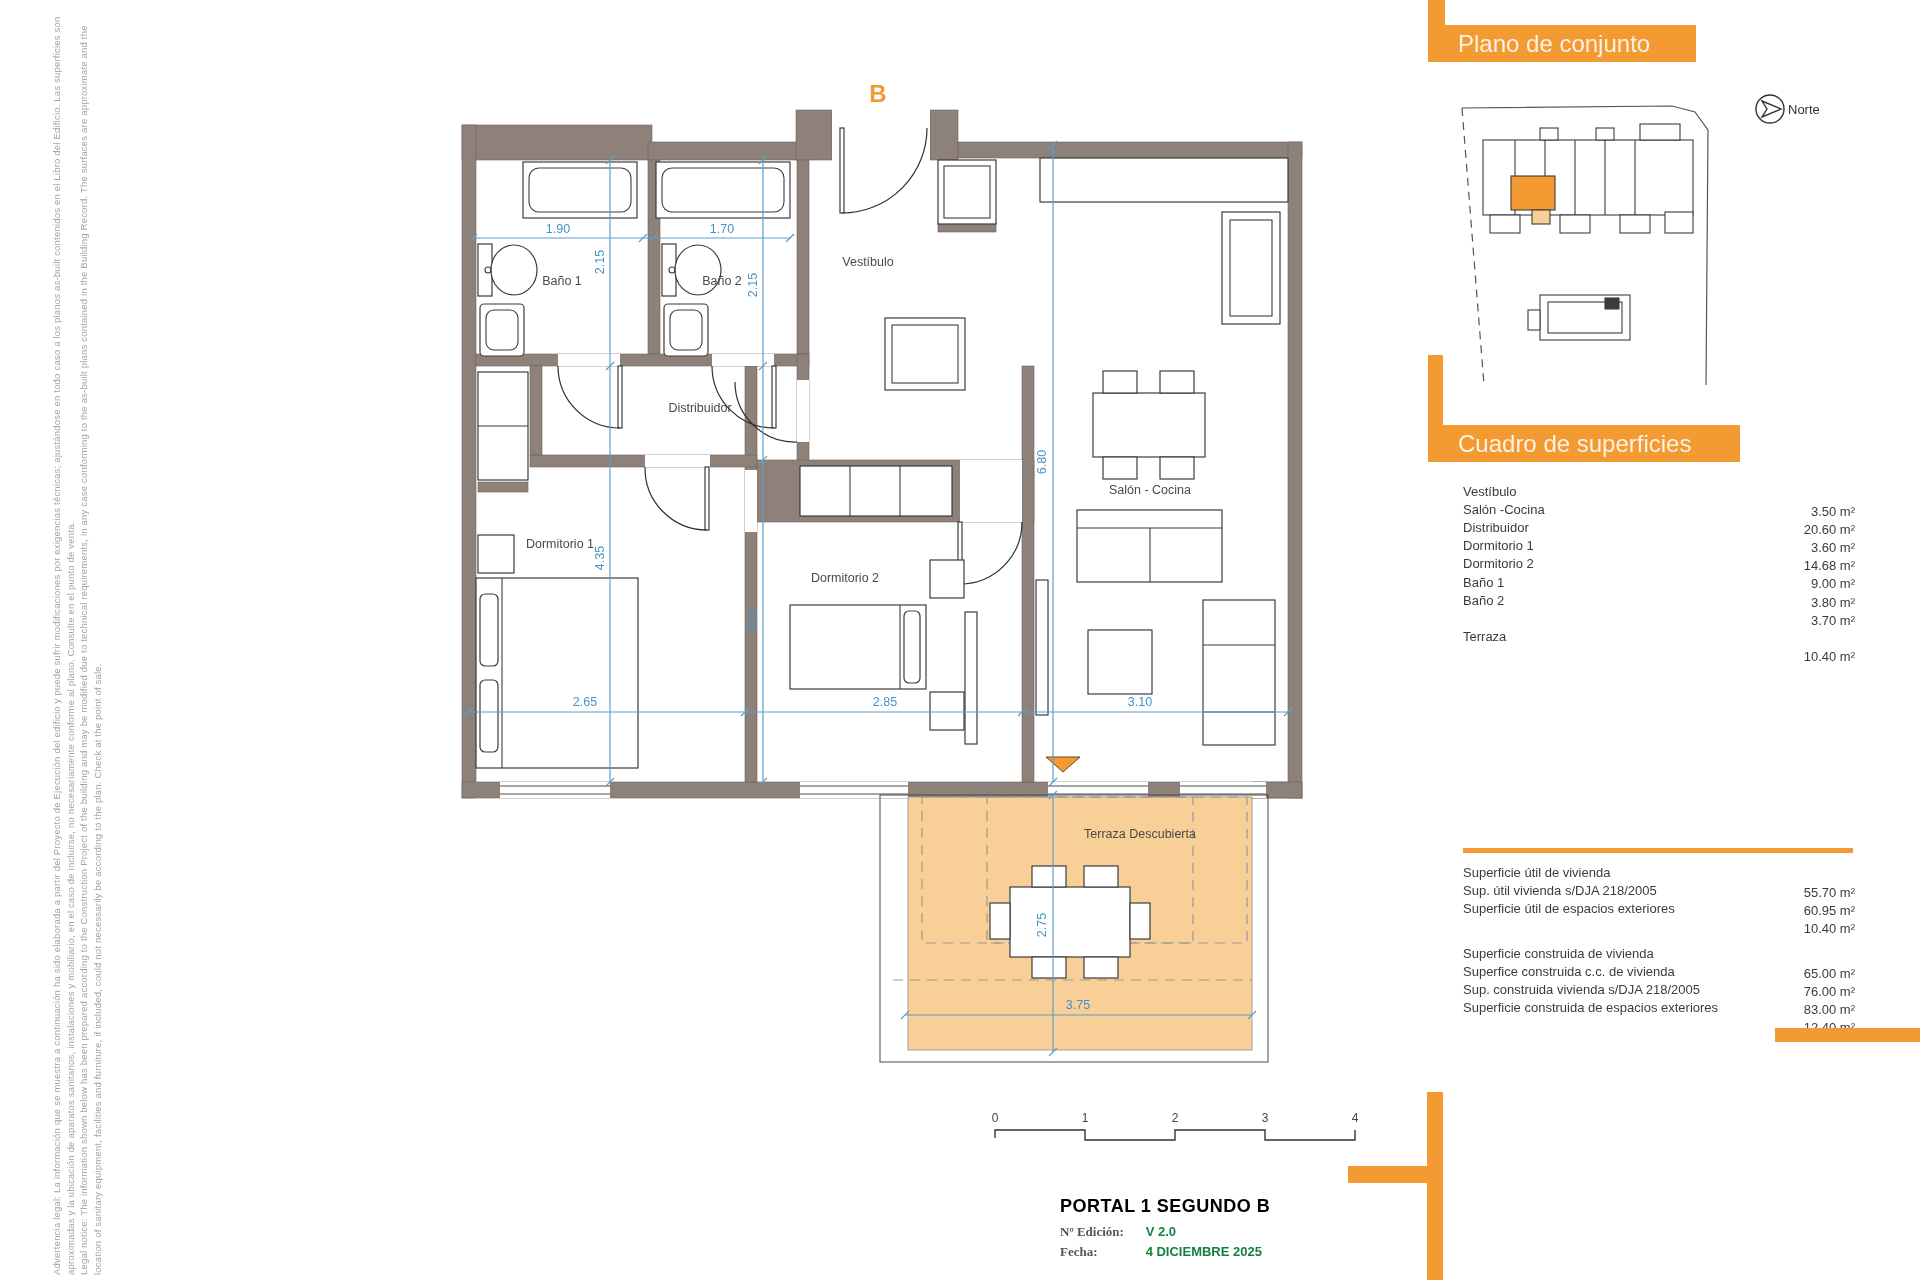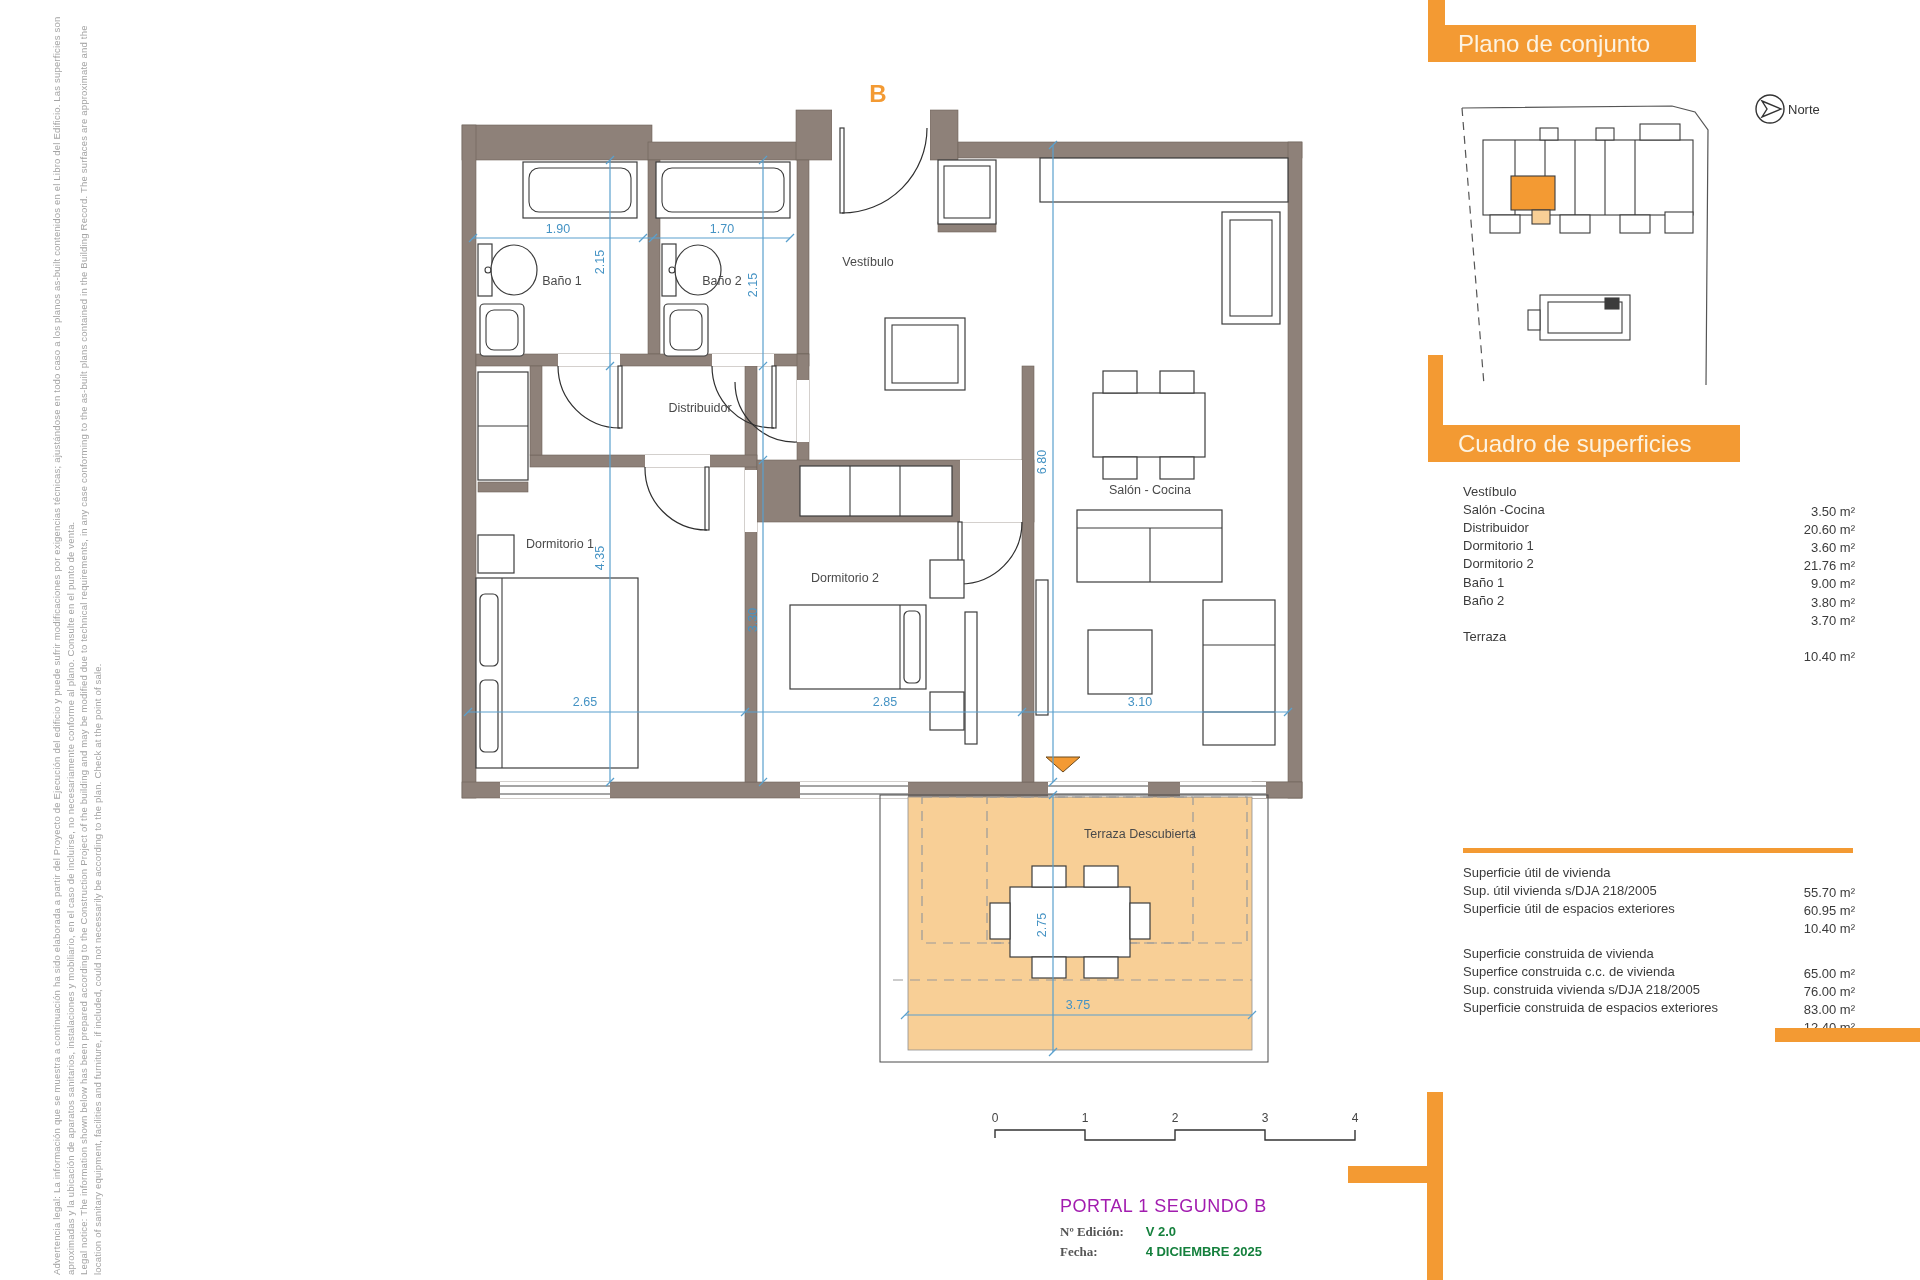--- a/index.html
+++ b/index.html
@@ -13,21 +13,21 @@
   .legal div{overflow:hidden;}
   
   .banner{position:absolute;background:#F39A33;color:#FCF3E2;font-size:24px;
           display:flex;align-items:center;padding-left:30px;box-sizing:border-box;}
   .obar{position:absolute;background:#F39A33;}
   
   .tbl{position:absolute;font-size:13px;color:#3b3b3b;}
   .trow{display:flex;justify-content:space-between;height:18.2px;align-items:center;}
   .trow .v{text-align:right;margin-top:40px;}
   
-  .tb-title{position:absolute;left:1060px;top:1196px;font-size:18px;font-weight:normal;color:#a21caf;letter-spacing:.5px;}
+  .tb-title{position:absolute;left:1060px;top:1196px;font-size:18px;font-weight:bold;color:#000000;letter-spacing:.5px;}
   .tb-row{position:absolute;left:1060px;font-size:13px;color:#4a4a4a;}
   .tb-row .lbl{display:inline-block;width:82px;font-weight:bold;color:#555;font-family:Liberation Serif, serif;}
   .tb-row .val{font-weight:bold;color:#15803d;}
   
   svg text{font-family:"Liberation Sans", sans-serif;}
   .wall{fill:#8E8179;stroke:#6e6359;stroke-width:.6;}
   .fix{fill:#ffffff;stroke:#3c3c3c;stroke-width:1.2;}
   .fixl{fill:none;stroke:#3c3c3c;stroke-width:1.1;}
   .door{fill:none;stroke:#2f2f2f;stroke-width:1.2;}
   .dim{stroke:#5AA0CD;stroke-width:1.2;}
@@ -330,21 +330,21 @@
   <div class="trow">
       <span>Salón -Cocina</span>
       <span class="v">20.60 m²</span>
     </div>
   <div class="trow">
       <span>Distribuidor</span>
       <span class="v">3.60 m²</span>
     </div>
   <div class="trow">
       <span>Dormitorio 1</span>
-      <span class="v">21.76 m²</span>
+      <span class="v">14.68 m²</span>
     </div>
   <div class="trow">
       <span>Dormitorio 2</span>
       <span class="v">9.00 m²</span>
     </div>
   <div class="trow">
       <span>Baño 1</span>
       <span class="v">3.80 m²</span>
     </div>
   <div class="trow">

